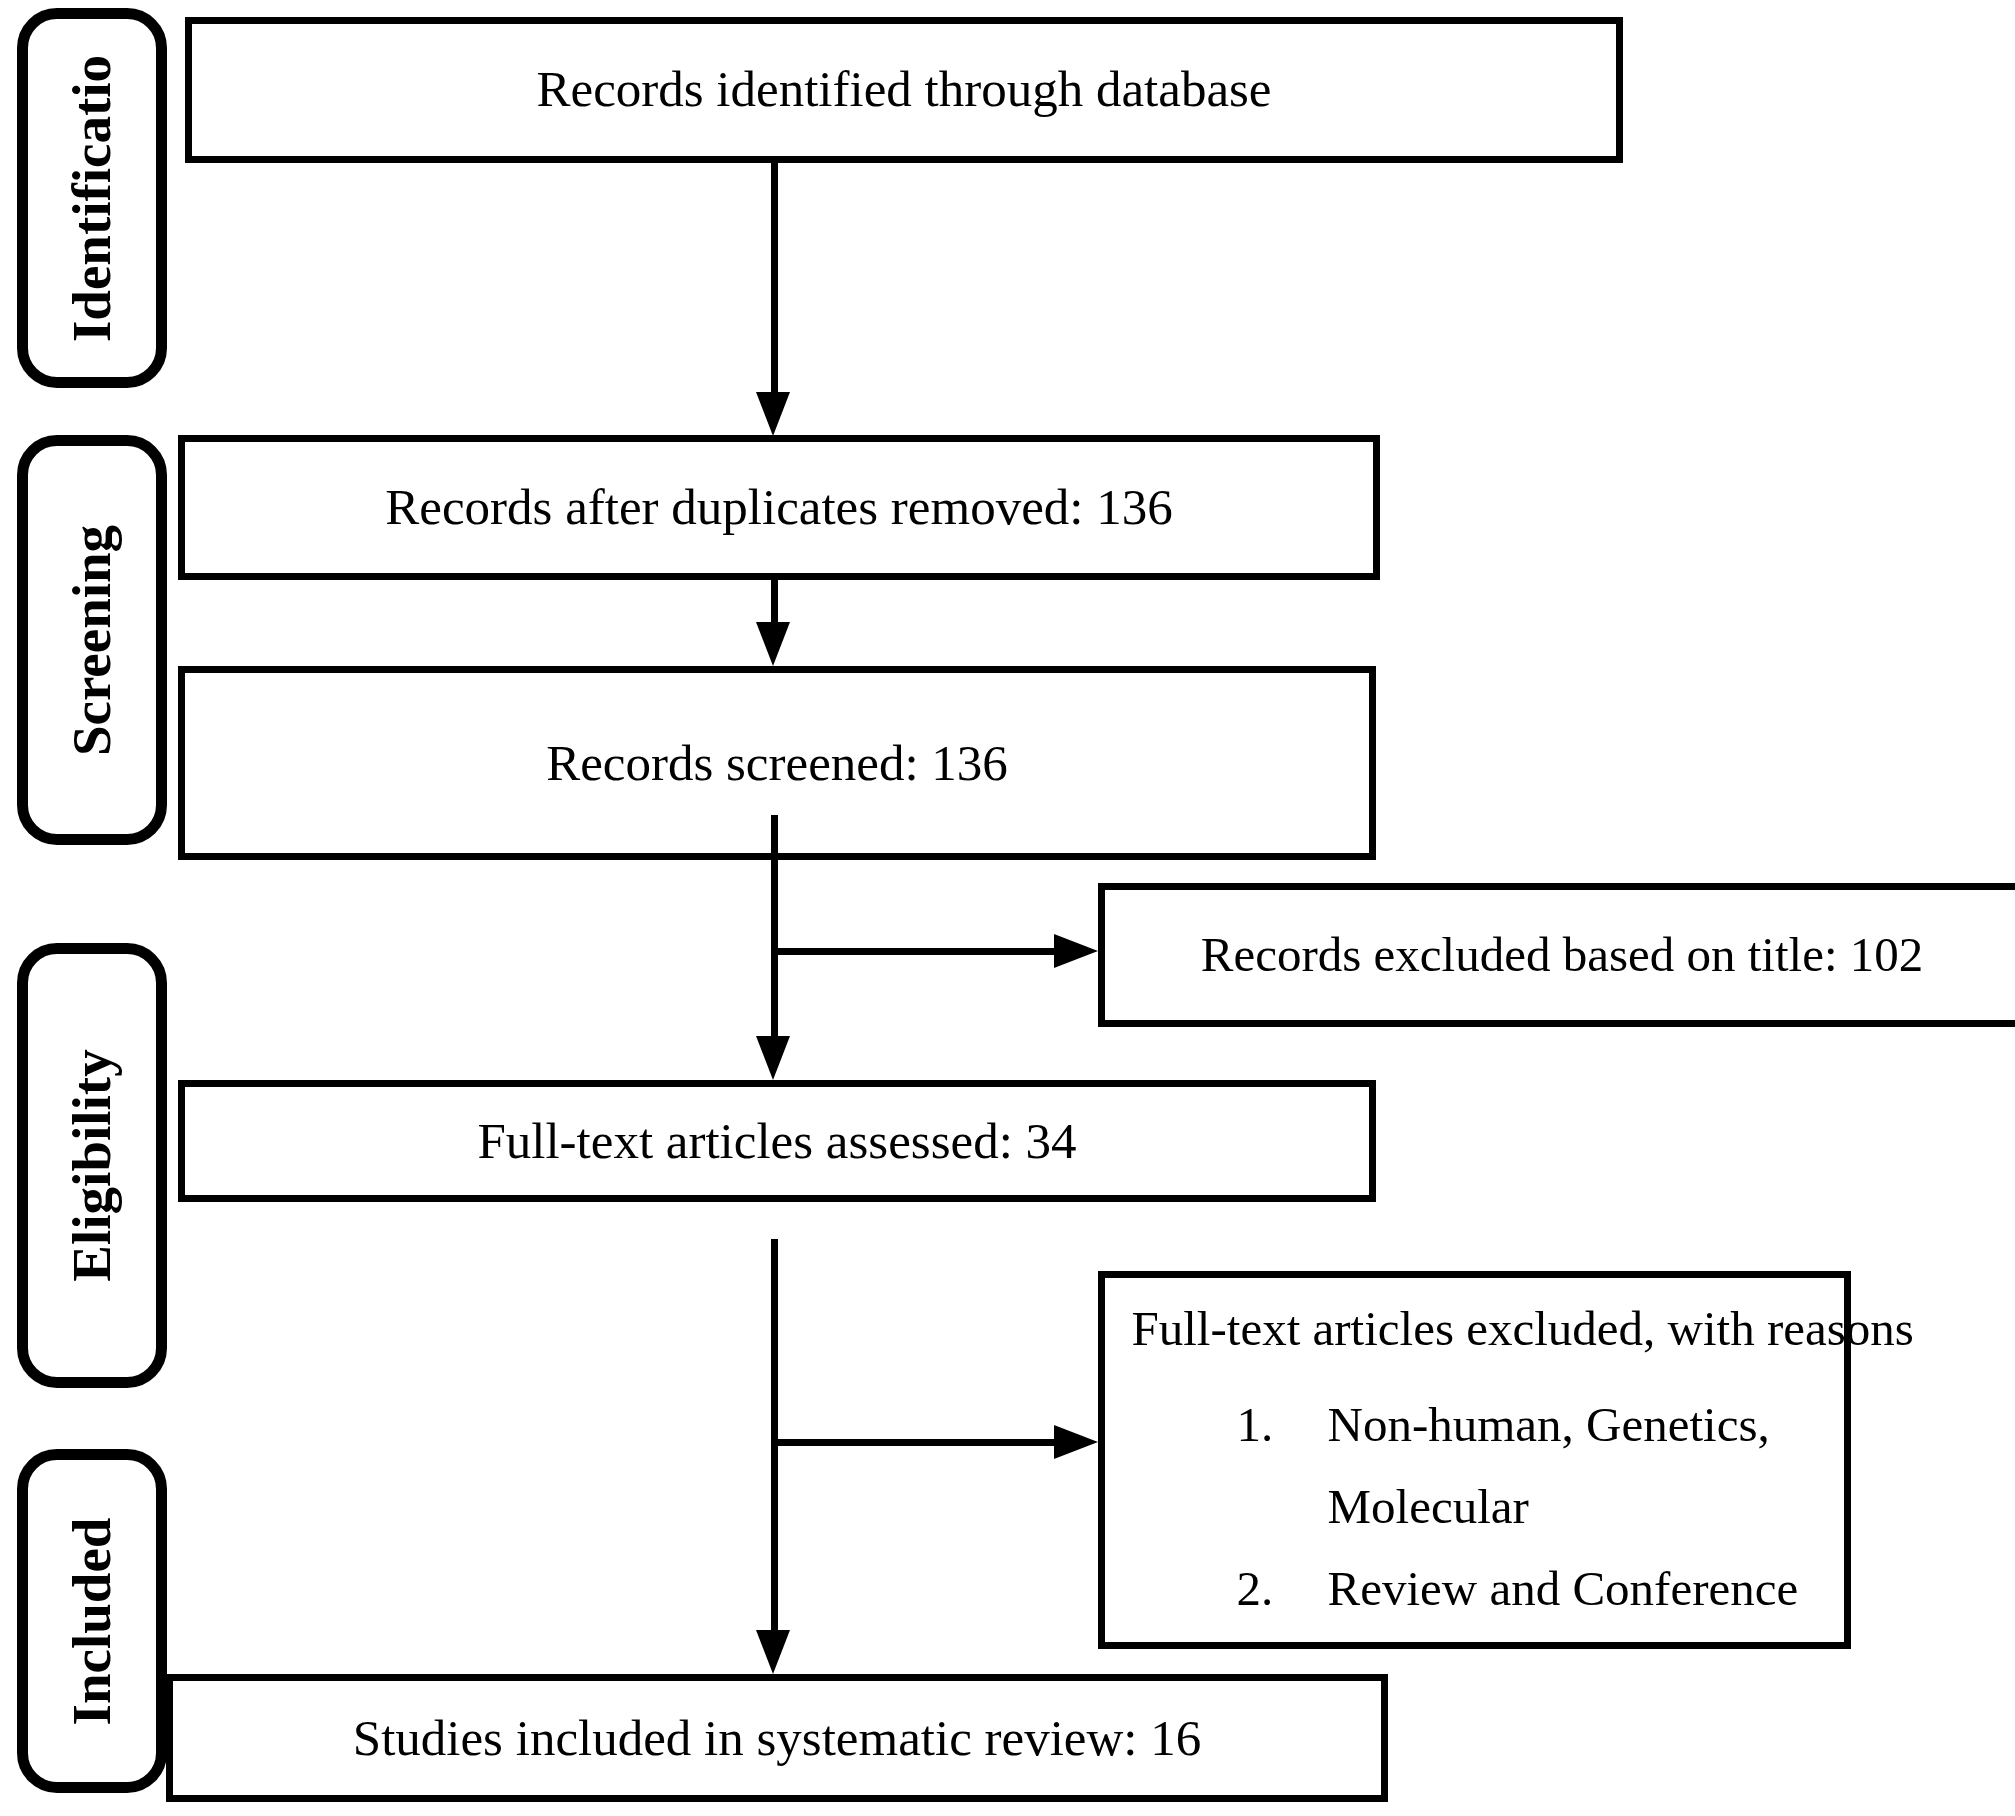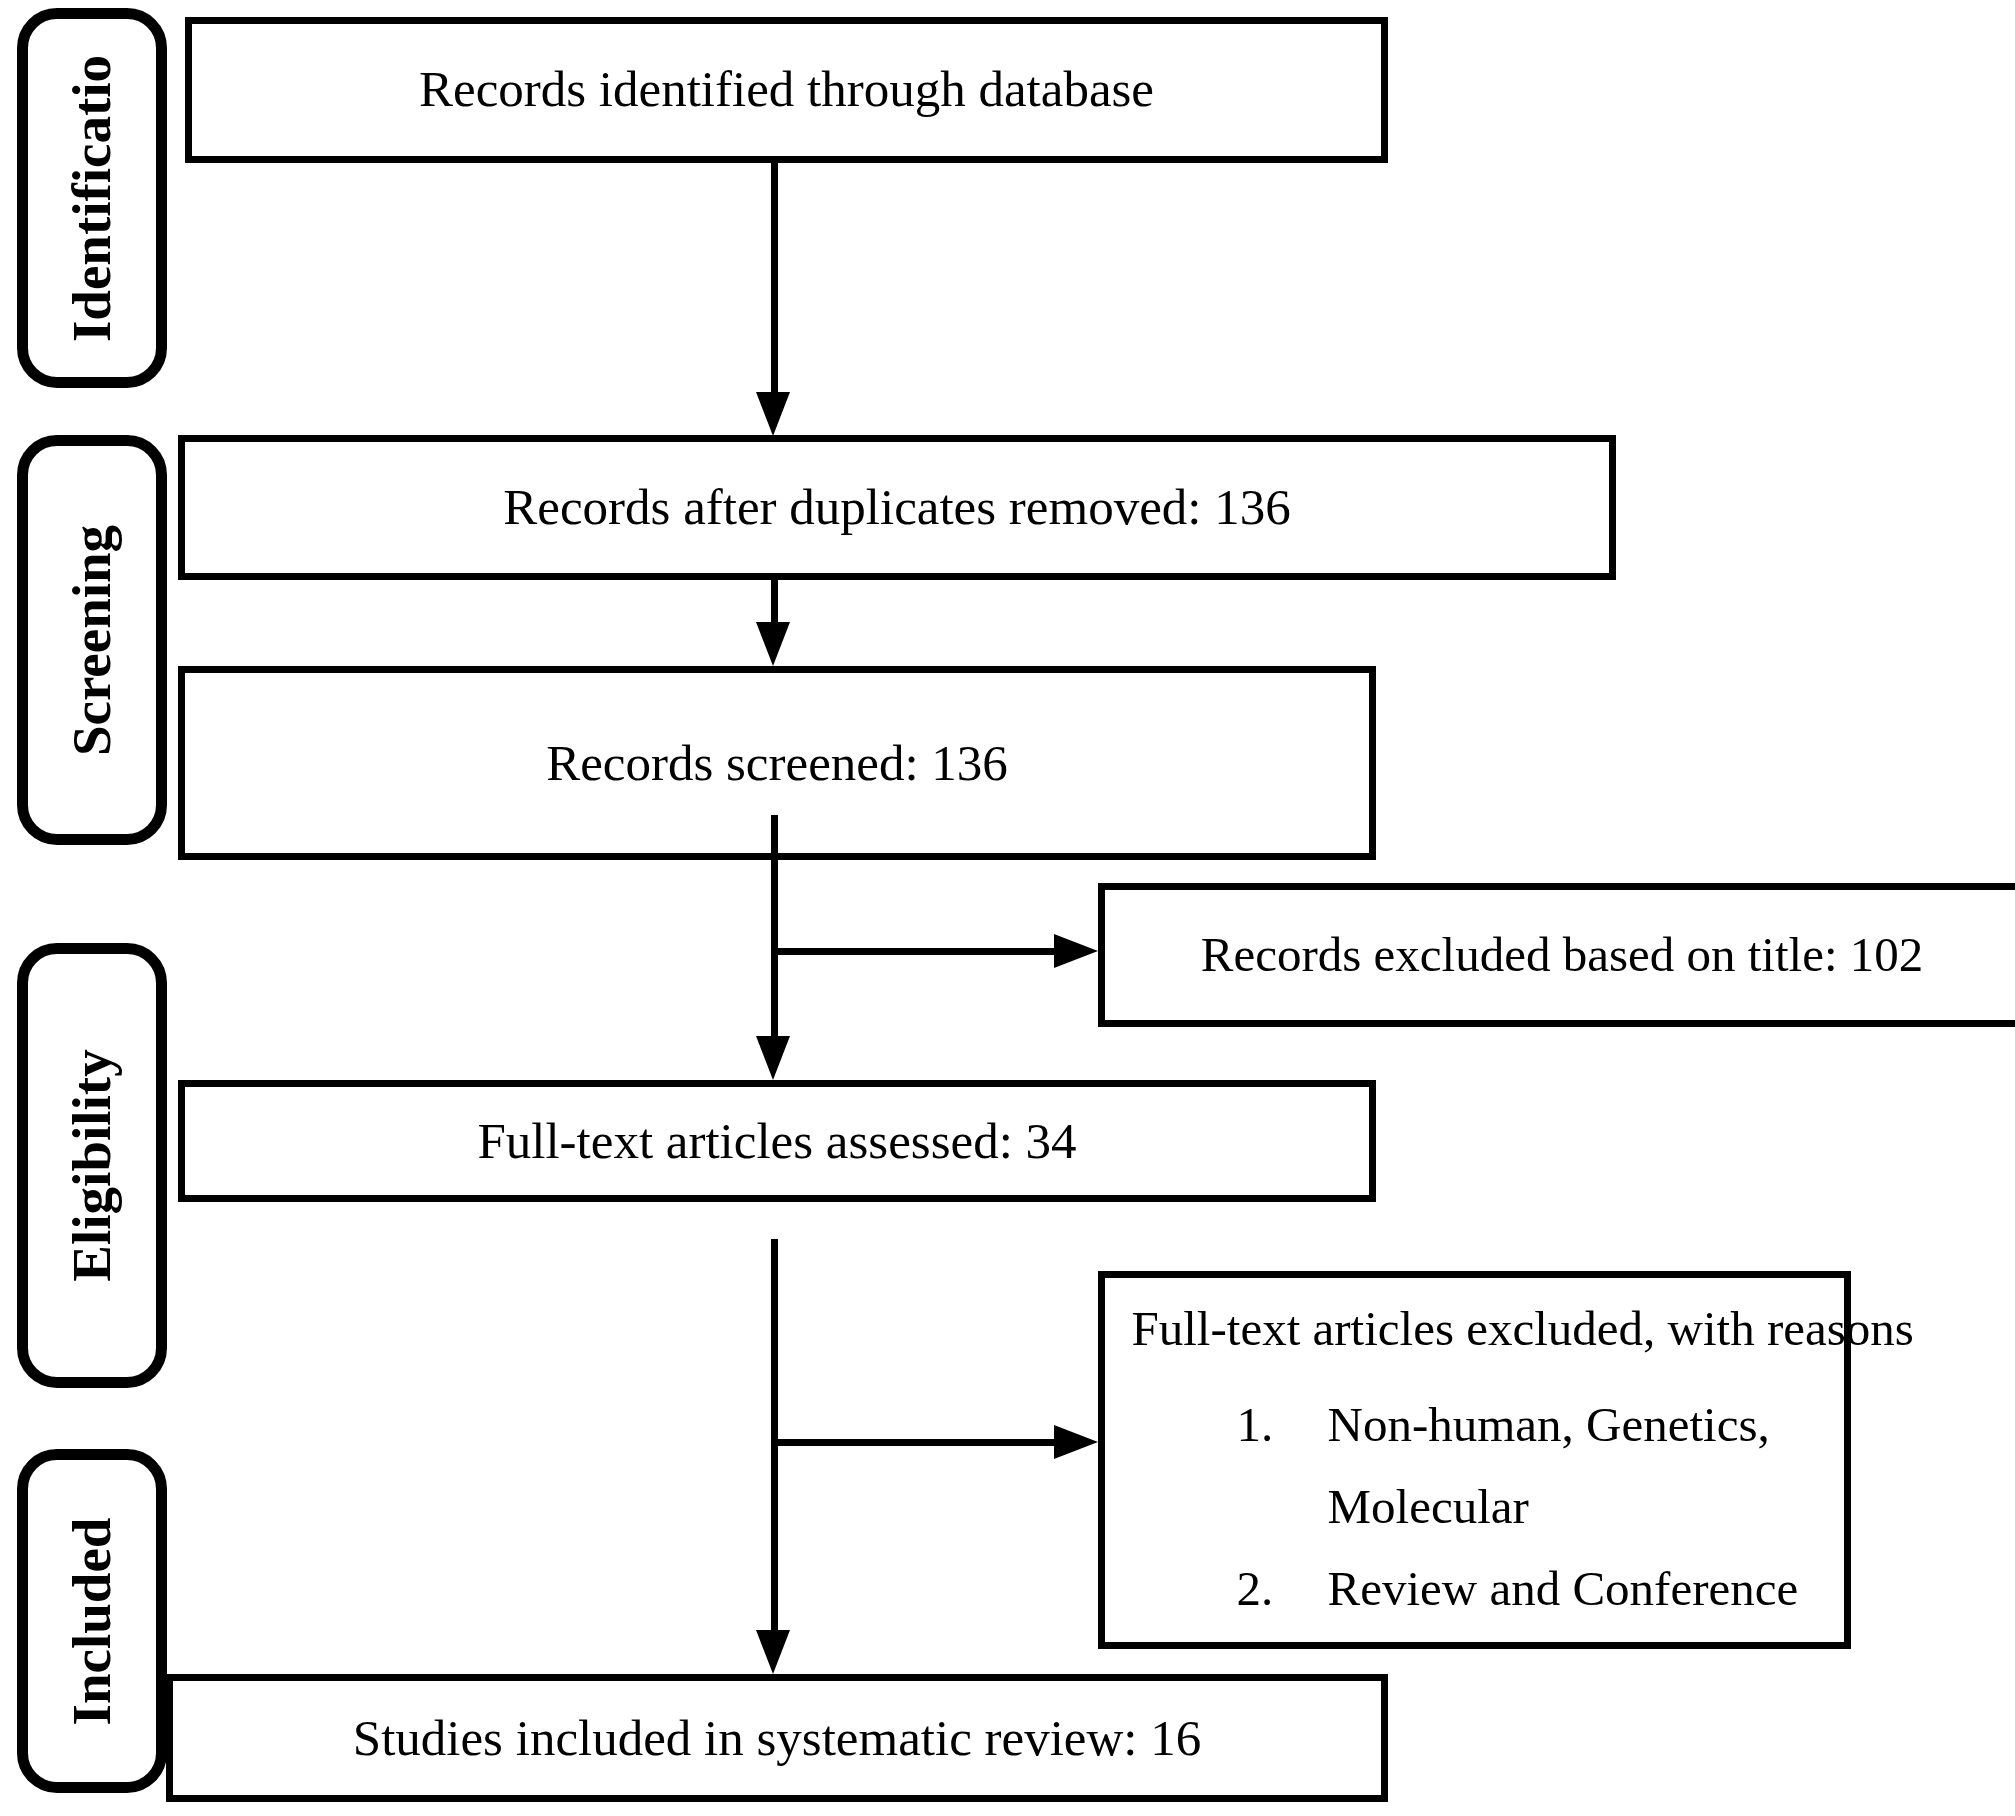--- a/index.html
+++ b/index.html
@@ -118,25 +118,25 @@
   <div class="stage" style="left:16.6px; top:435px; width:150px; height:410px;">
     <span class="rot">Screening</span>
   </div>
   <div class="stage" style="left:16.6px; top:943px; width:150px; height:445px;">
     <span class="rot">Eligibility</span>
   </div>
   <div class="stage" style="left:16.6px; top:1449px; width:150px; height:344px;">
     <span class="rot">Included</span>
   </div>
 
-  <div class="fbox" style="left:185px; top:16.6px; width:1203px; height:146px;">
+  <div class="fbox" style="left:185px; top:16.6px; width:1438px; height:146px;">
     <span>Records identified through database</span>
   </div>
 
-  <div class="fbox" style="left:178px; top:435px; width:1438px; height:145px;font-family:Liberation Serif, serif;">
+  <div class="fbox" style="left:178px; top:435px; width:1202px; height:145px;font-family:Liberation Serif, serif;">
     <span>Records after duplicates removed: 136</span>
   </div>
 
   <div class="fbox" style="left:178px; top:666px; width:1198px; height:194px;">
     <span>Records screened: 136</span>
   </div>
 
   <div class="fbox side" style="left:1098px; top:883px; width:928px; height:144px;">
     <span>Records excluded based on title: 102</span>
   </div>

